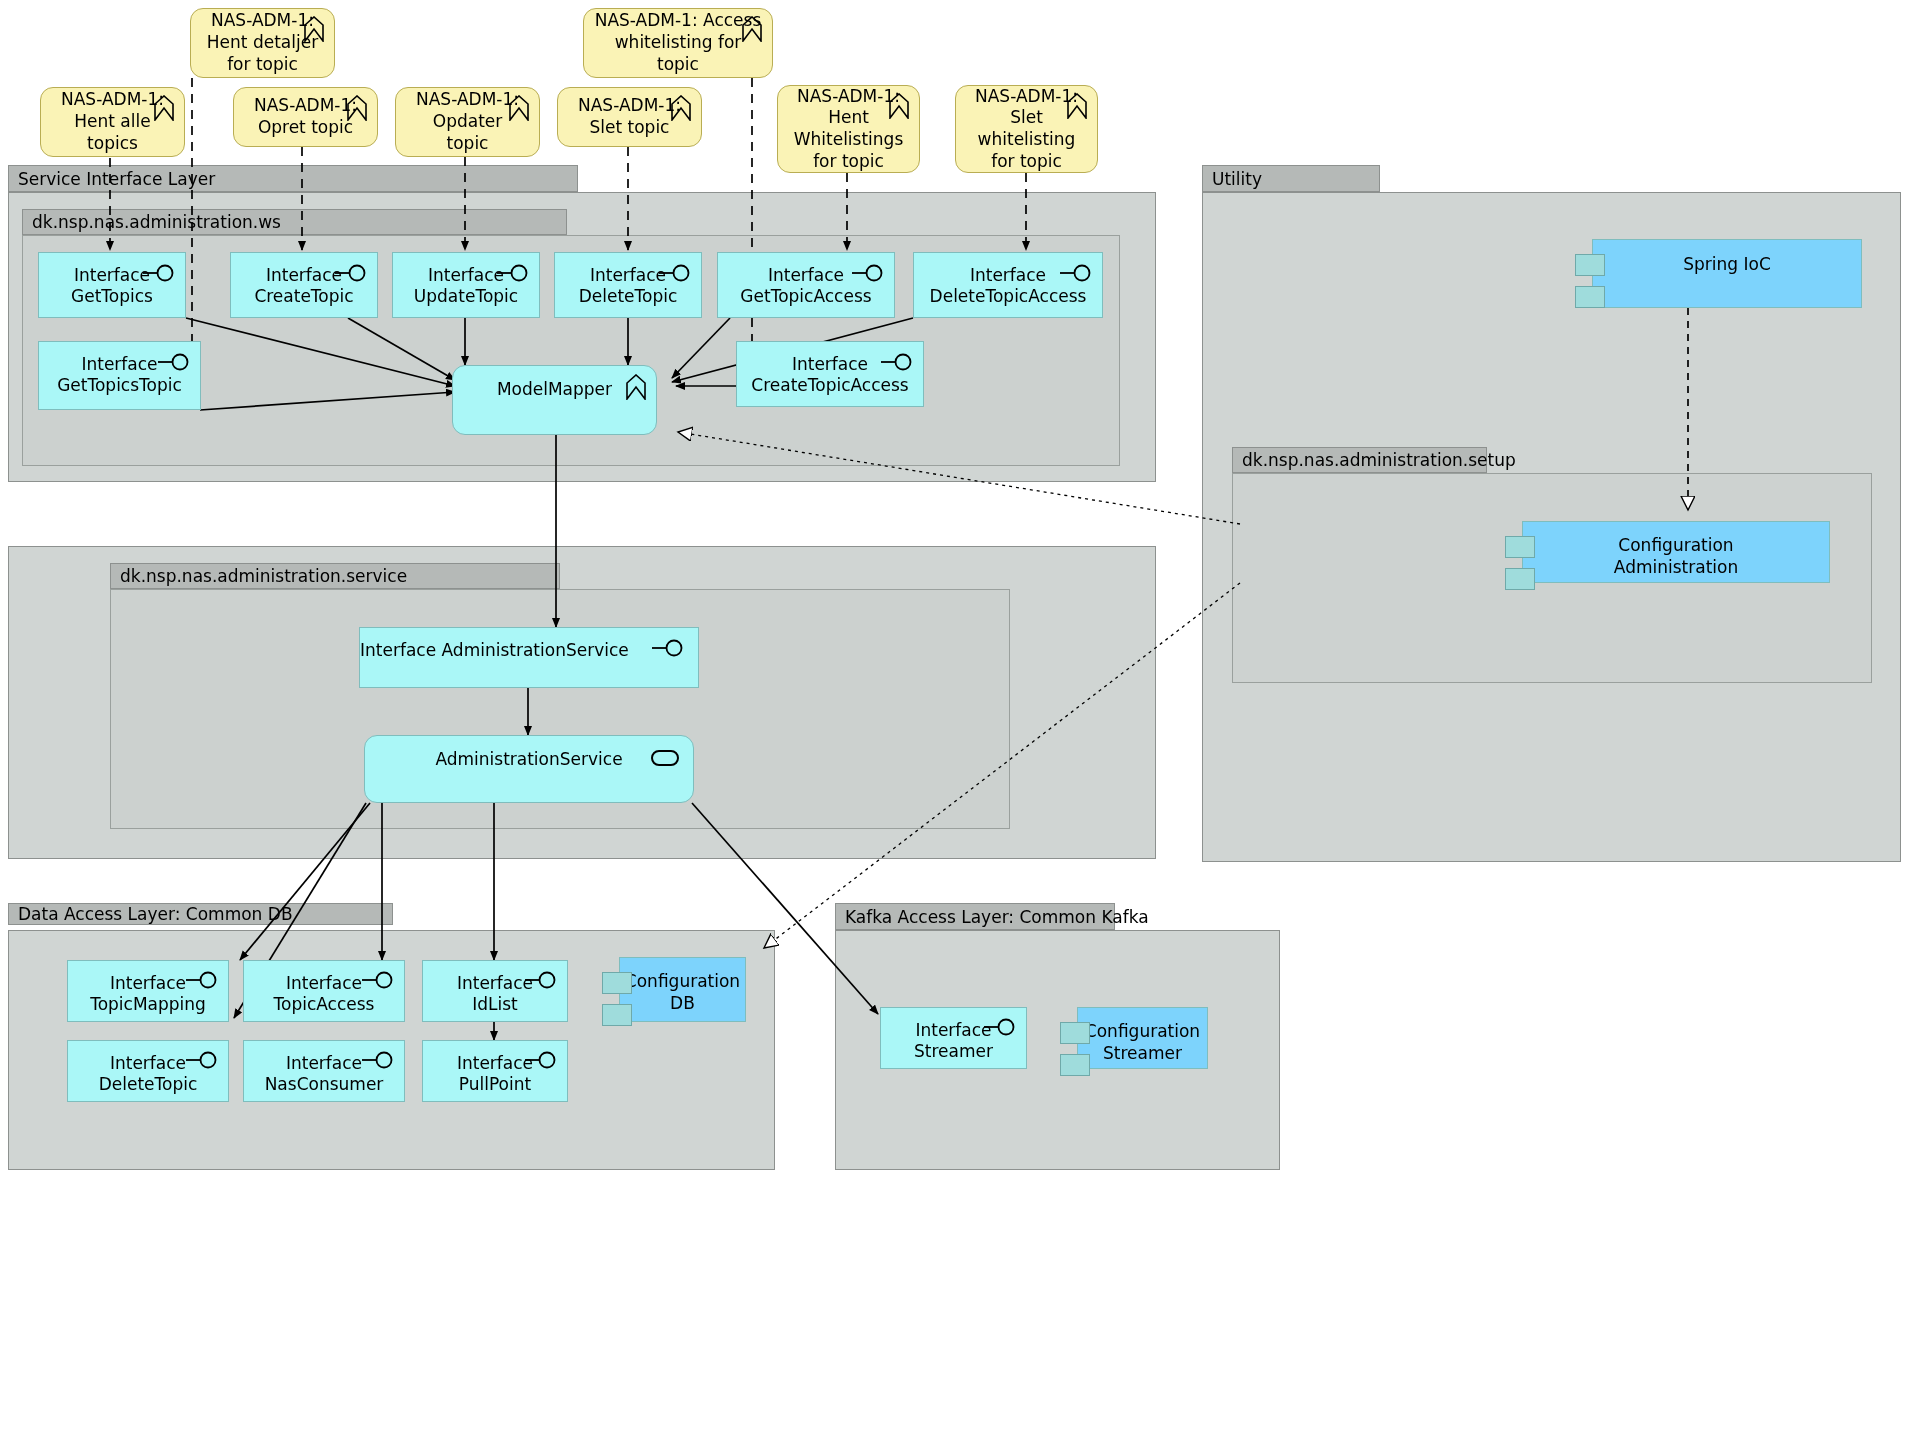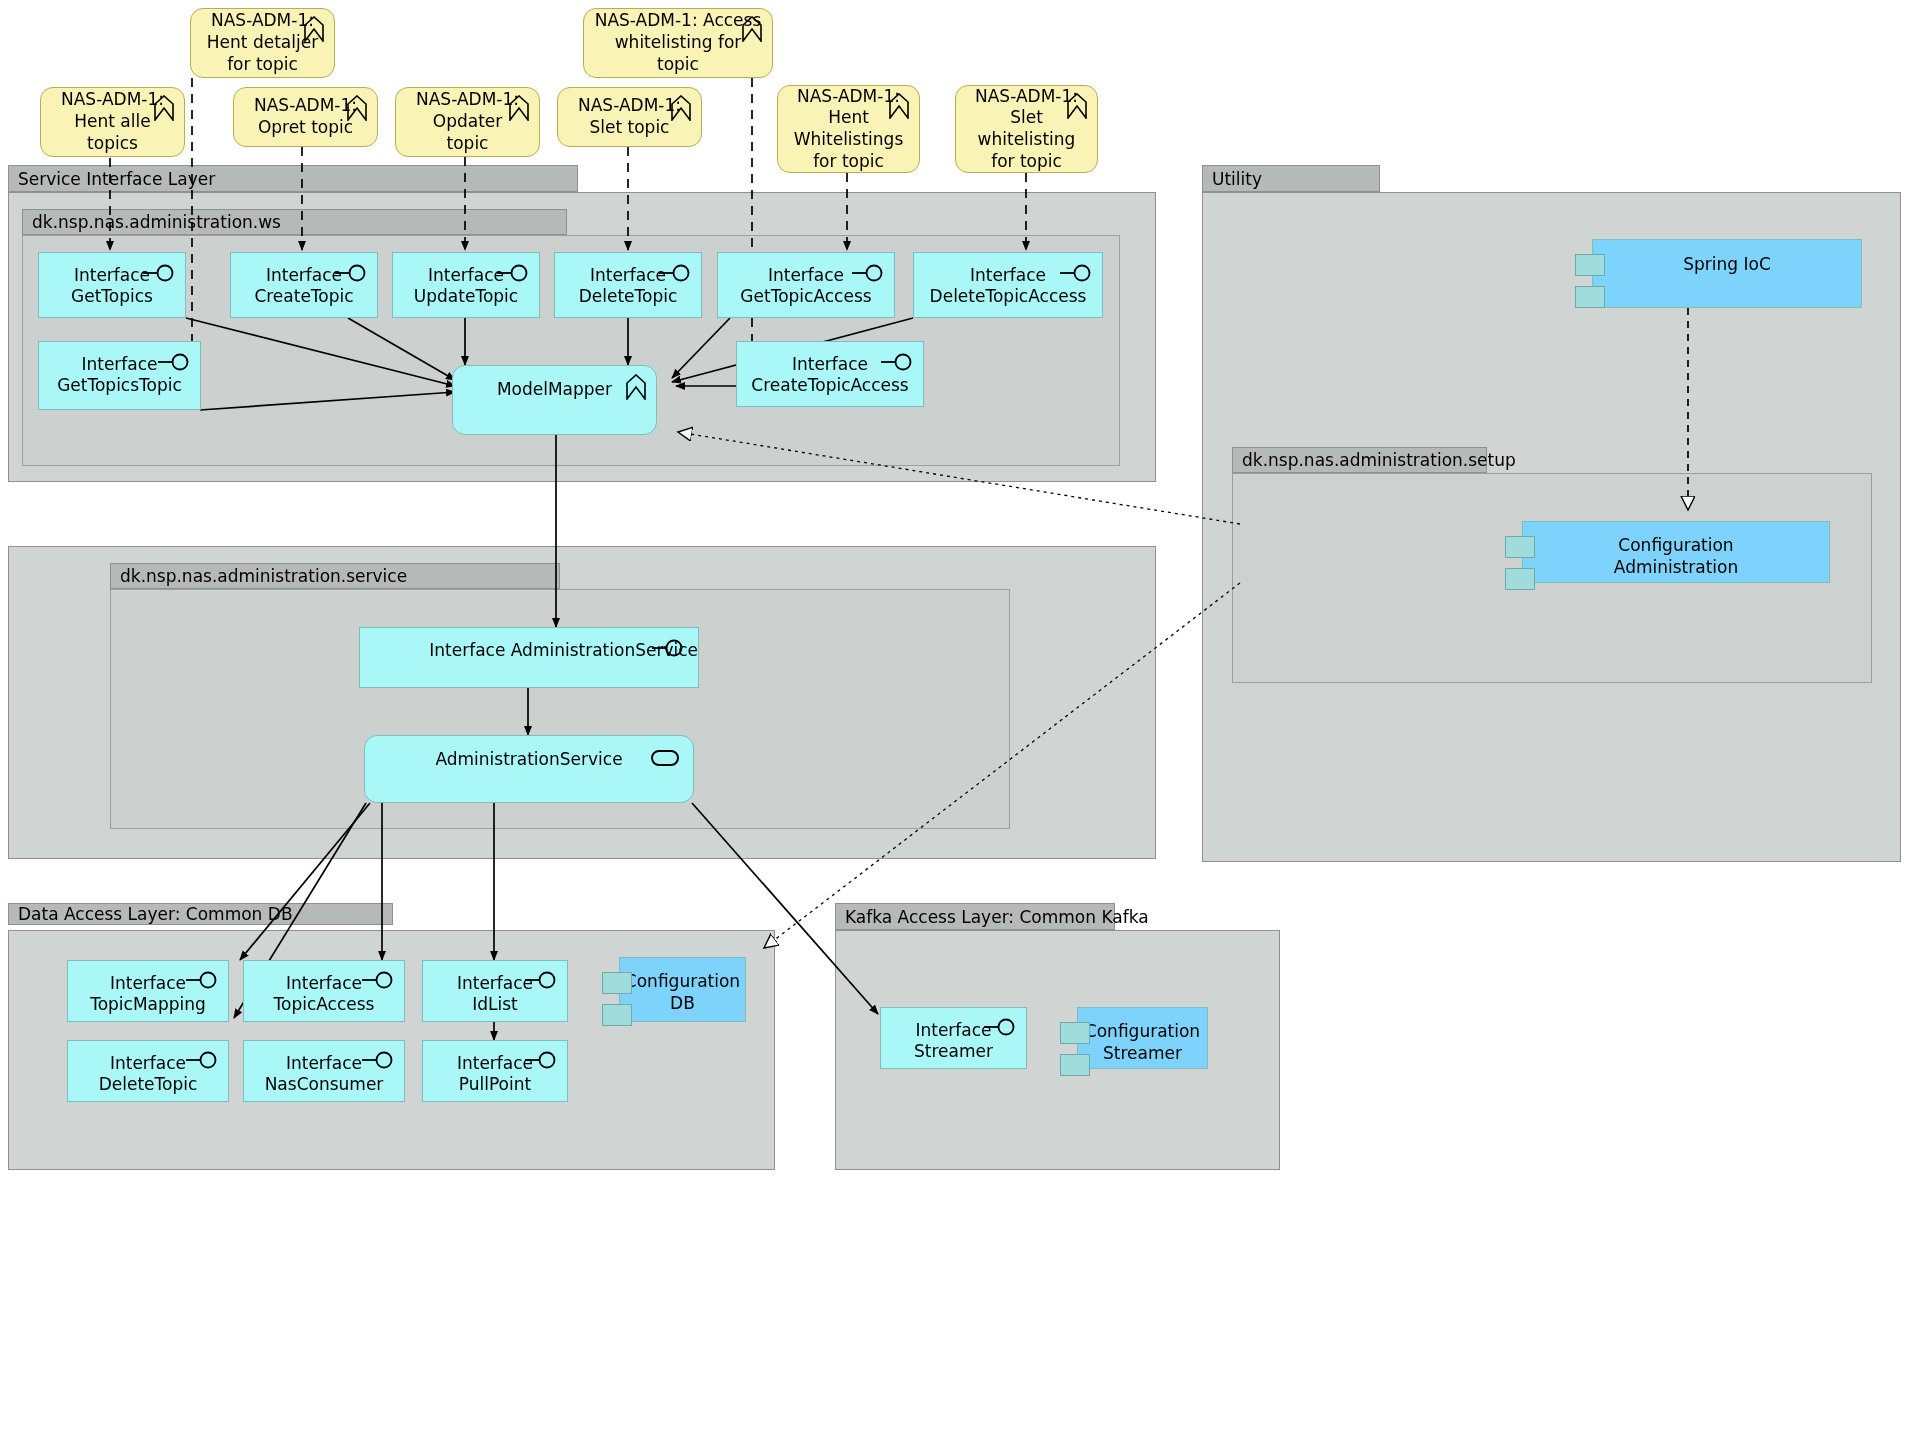--- a/index.html
+++ b/index.html
@@ -21,21 +21,21 @@
   .uc{position:absolute;background:#faf3b6;border:1px solid #b9ad53;border-radius:13px;
       box-sizing:border-box;display:flex;align-items:center;justify-content:center;
       text-align:center;font-size:17px;line-height:1.28;padding:4px 6px 4px 6px;}
   .uc .txt{display:block;}
   .uc .actor-ico{position:absolute;right:9px;top:7px;width:22px;height:26px;}
 
   
   .ifc{position:absolute;background:#aaf7f7;border:1px solid #7fbdbd;box-sizing:border-box;
        font-size:17px;line-height:1.25;text-align:center;padding-top:12px;}
   .ifc .lolli{position:absolute;width:34px;height:18px;}
-  .ifc-wide{text-align:right;}
+  .ifc-wide{text-align:left;}
 
   
   .cls{position:absolute;background:#aaf7f7;border:1px solid #7fbdbd;border-radius:13px;
        box-sizing:border-box;font-size:17px;text-align:center;padding-top:13px;}
   .cls .nest-ico{position:absolute;width:24px;height:26px;}
   .cls .oval-ico{position:absolute;width:28px;height:16px;border:2px solid #000;
                  border-radius:9px;box-sizing:border-box;}
 
   
   .comp{position:absolute;background:#7dd3fc;border:1px solid #7fbdbd;box-sizing:border-box;

